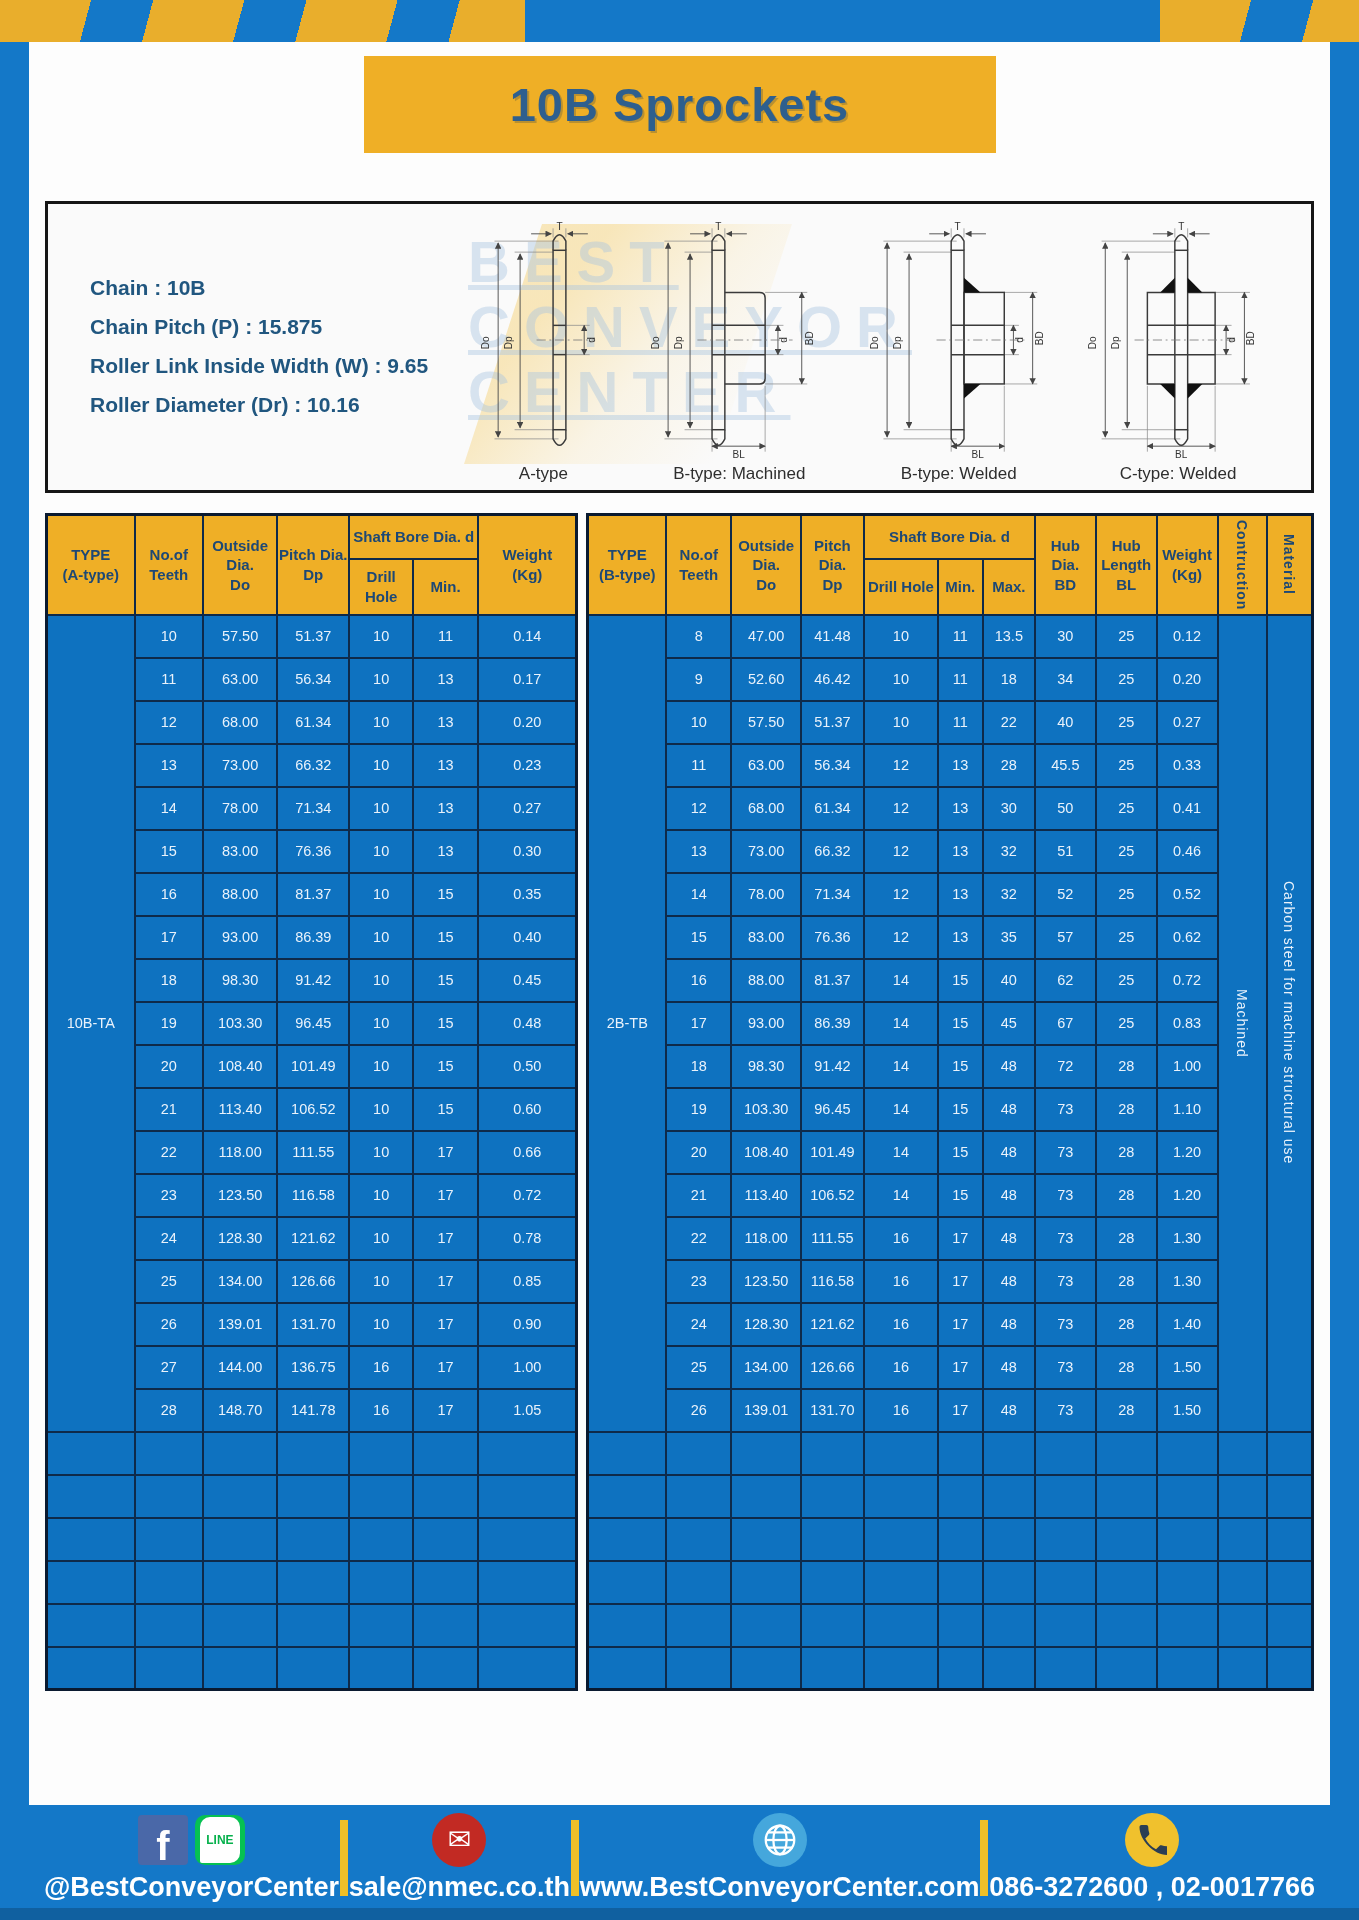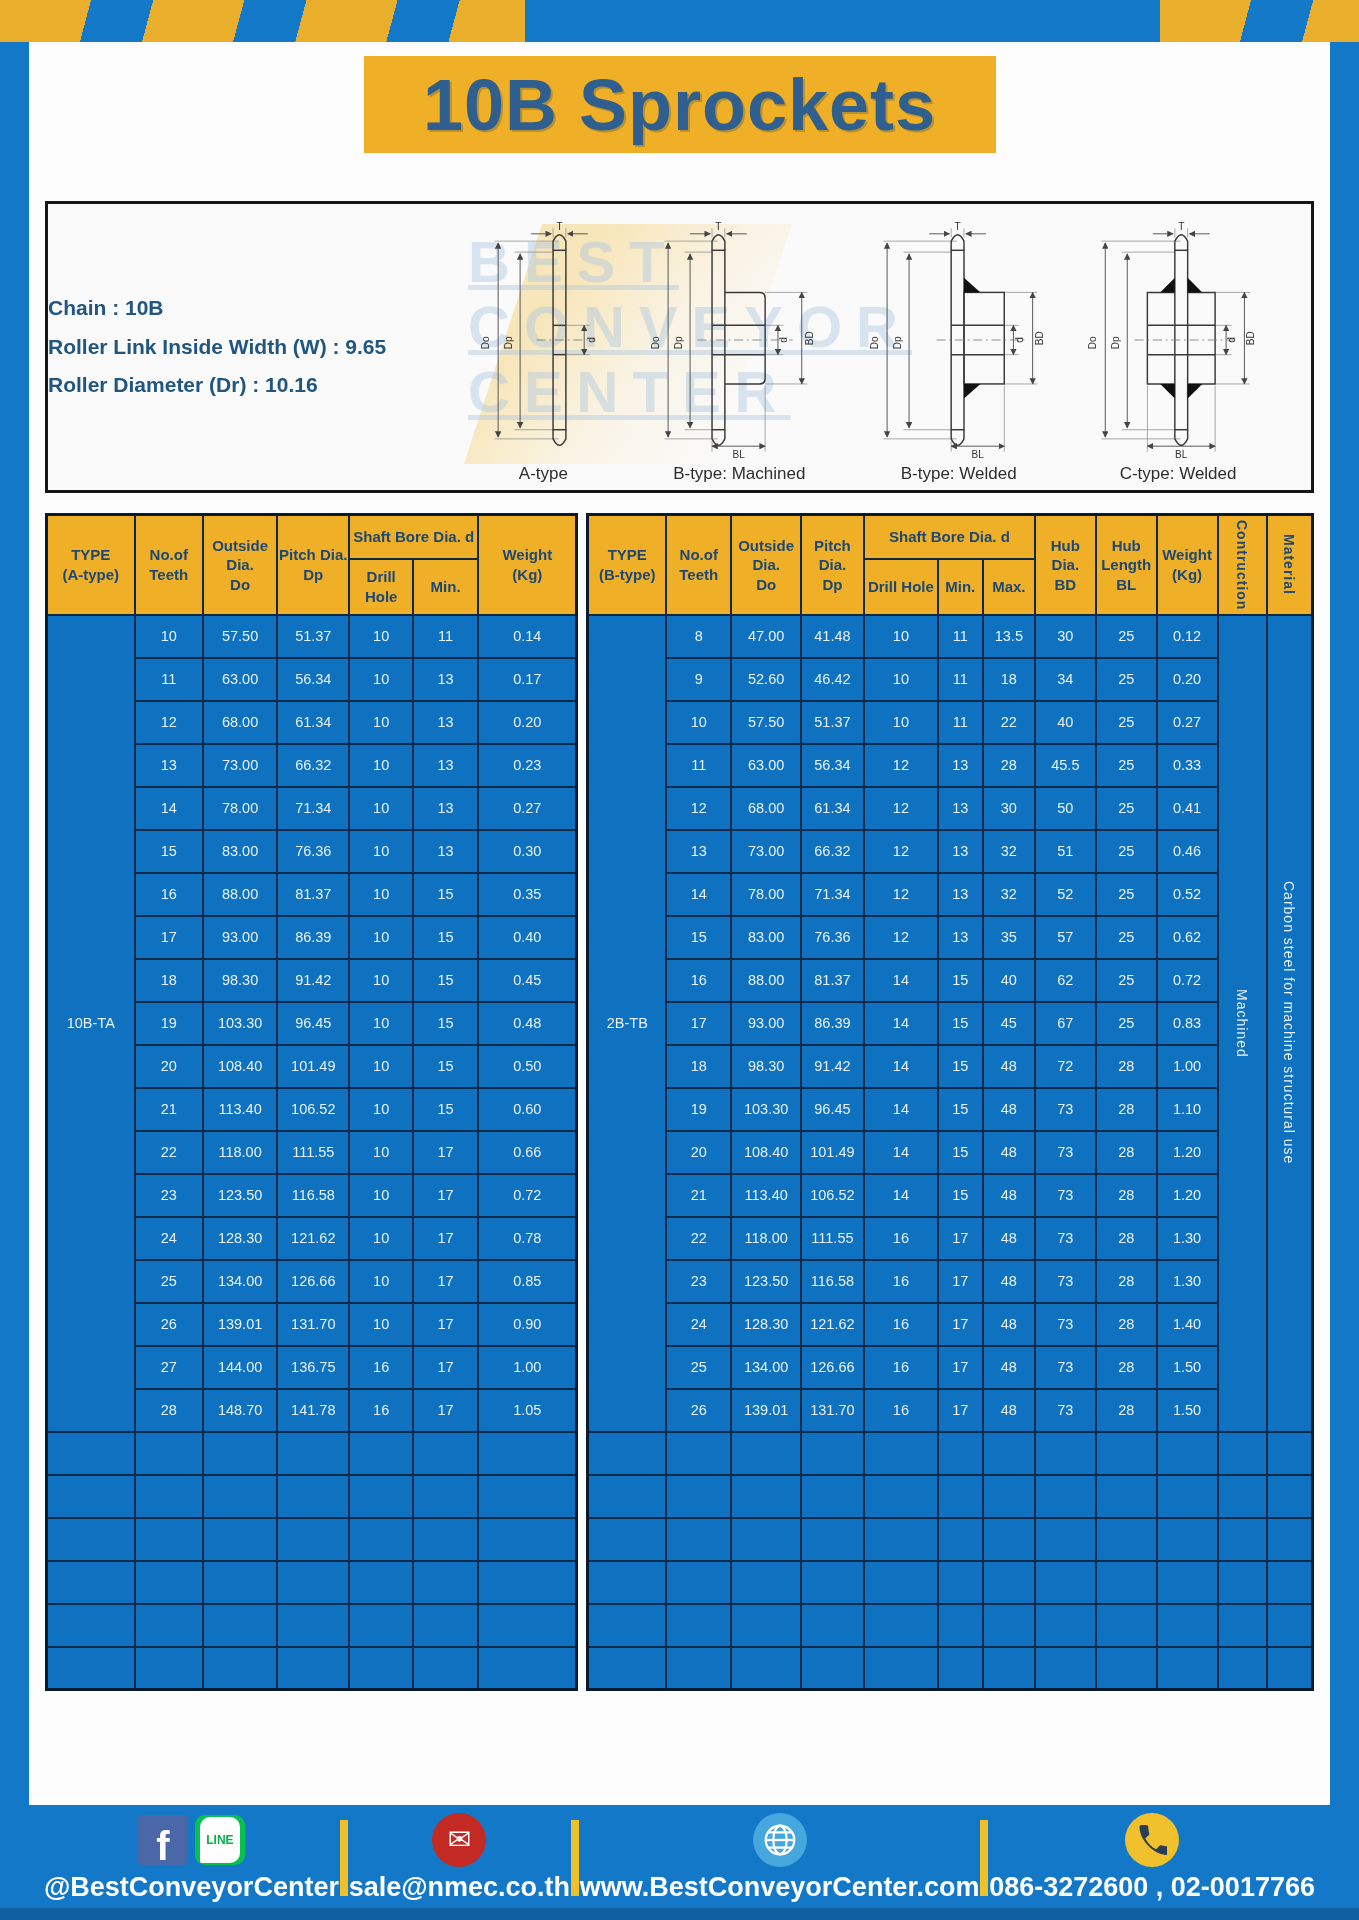--- a/index.html
+++ b/index.html
@@ -9,25 +9,25 @@
   
   .topband { position:absolute; top:0; left:0; width:100%; height:42px; background:#1478C8; }
   .hz { position:absolute; top:0; height:42px; background:repeating-linear-gradient(105deg,#E9AE2C 0 88px, rgba(0,0,0,0) 88px 148px); }
   .hz-left { left:0; width:525px; }
   .hz-right { left:1160px; right:0; }
 
   
   .sheet { position:absolute; left:29px; right:29px; top:42px; bottom:115px; background:#FDFDFD; }
 
   .title-box { width:632px; height:97px; margin:14px auto 0; background:#EFAF26; display:flex; align-items:center; justify-content:center; }
-  .title-box h1 { font-size:72px; font-weight:800; color:#2E5F8E; letter-spacing:1px; text-shadow:2px 2px 0 rgba(25,50,80,.25); }
+  .title-box h1 { font-size:47px; font-weight:800; color:#2E5F8E; letter-spacing:1px; text-shadow:2px 2px 0 rgba(25,50,80,.25); }
 
   
   .panel { margin:48px 16px 0; height:292px; border:3px solid #161616; background:#FAFAFA; display:flex; position:relative; overflow:hidden; }
-  .specs { align-self:center; width:392px; position:relative; z-index:2; }
+  .specs { align-self:center; padding-left:42px; width:392px; position:relative; z-index:2; }
   .specs div { font-size:21px; font-weight:700; color:#20567F; line-height:1.85; white-space:nowrap; }
   .figures { flex:1; display:flex; justify-content:space-evenly; align-items:flex-end; padding:4px 6px 6px 0; position:relative; z-index:1; }
   figure { text-align:center; }
   figcaption { font-size:17px; color:#2e2e2e; margin-top:1px; }
   .wm { position:absolute; left:420px; top:26px; z-index:0; color:rgba(168,196,224,.42); font-size:58px; font-weight:800; letter-spacing:14px; line-height:1.12;text-decoration:underline; }
   .wm-swoosh { position:absolute; left:455px; top:20px; width:250px; height:240px; background:linear-gradient(115deg, rgba(244,198,82,.38) 20%, rgba(244,198,82,.12) 60%, rgba(244,198,82,0)); transform:skewX(-18deg); z-index:0; }
   svg text { font-family:"Liberation Sans", sans-serif; font-size:11px; fill:#333; }
 
   
   .tables { display:flex; gap:8px; margin:20px 16px 0; align-items:flex-start; }
@@ -83,20 +83,21 @@
   <div class="panel">
     <div class="wm-swoosh"></div>
     <div class="wm">
       <div>BEST</div>
       <div>CONVEYOR</div>
       <div>CENTER</div>
     </div>
 
     <div class="specs">
       <div>Chain  :  10B</div>
+      <div>Chain Pitch (P)  :  15.875</div>
       <div>Roller Link Inside Width (W) : 9.65</div>
       <div>Roller Diameter (Dr)  : 10.16</div>
     </div>
 
     <div class="figures">
 
       <figure>
         <svg width="138" height="238" viewBox="0 0 150 260">
           <g stroke="#8a8a8a" stroke-width="0.8">
             <line x1="22" y1="22" x2="92" y2="22"></line>

